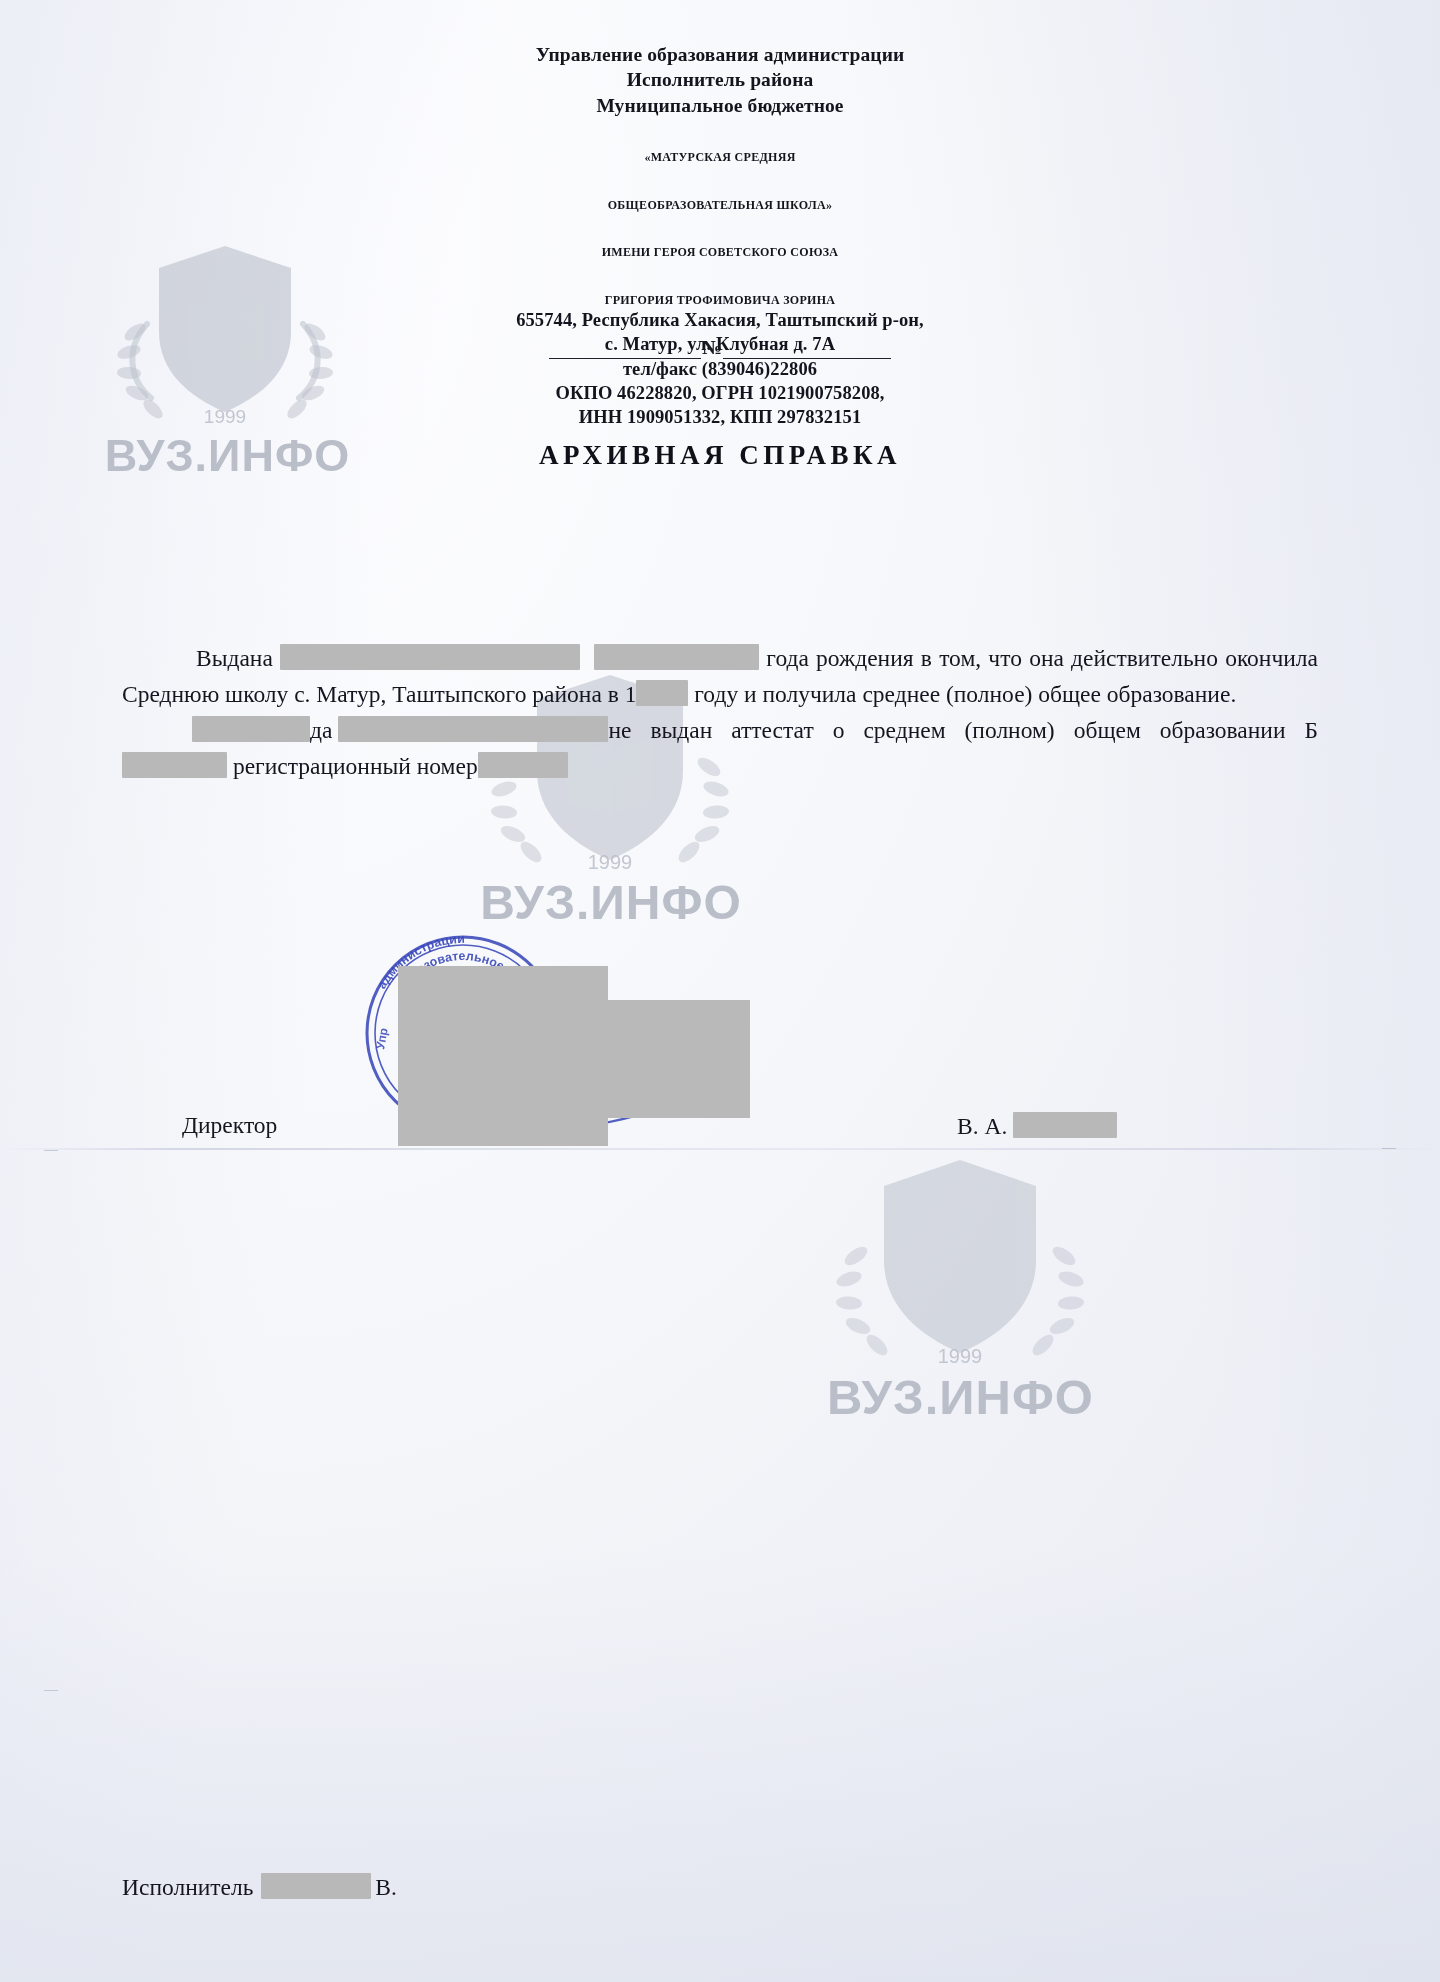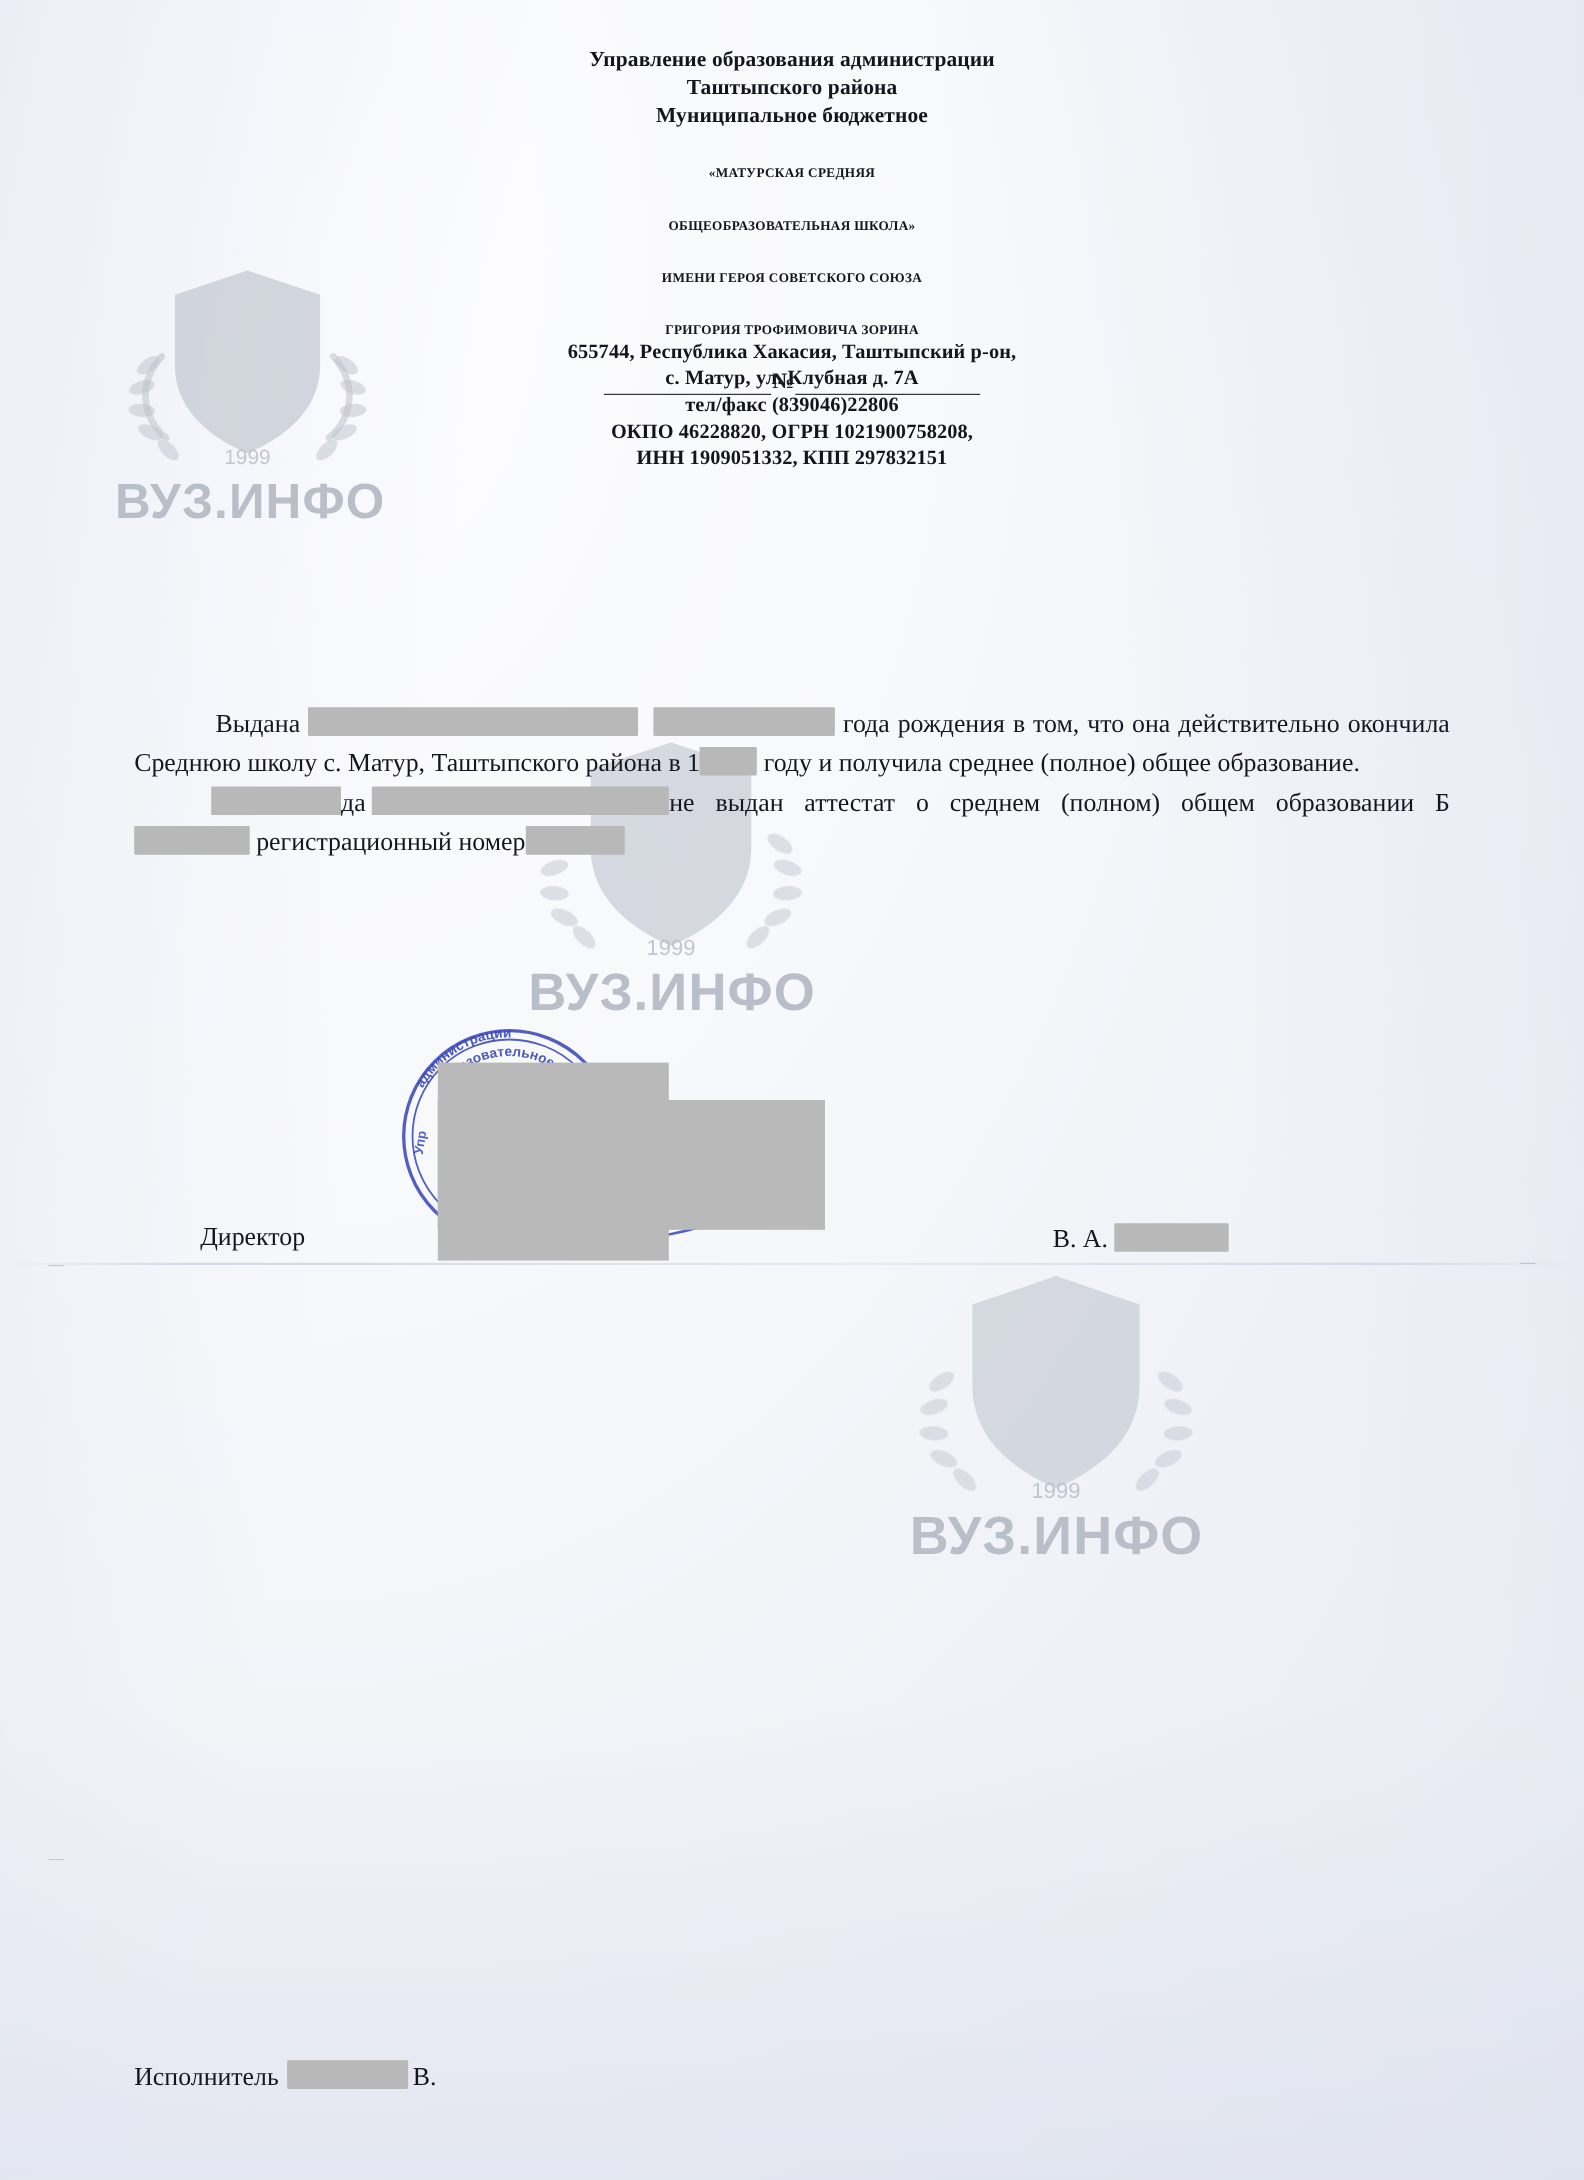--- a/index.html
+++ b/index.html
@@ -315,37 +315,38 @@
       </g>
     </svg>
     <div class="wm-year" style="position:absolute; left:0; top:205px; width:300px; font-size:20px; opacity:0.85;">1999</div>
     <div class="wm-text" style="position:absolute; left:-12px; top:229px; width:325px; font-size:49px;">ВУЗ.ИНФО</div>
   </div>
 
   <div class="content">
 
     <div class="letterhead">
       <div class="lh-line">Управление образования администрации</div>
-      <div class="lh-line">Таштыпского района</div>
+      <div class="lh-line">Исполнитель района</div>
       <div class="lh-line">Муниципальное бюджетное</div>
       <div class="lh-line caps">«МАТУРСКАЯ СРЕДНЯЯ</div>
       <div class="lh-line caps">ОБЩЕОБРАЗОВАТЕЛЬНАЯ ШКОЛА»</div>
       <div class="lh-line caps">ИМЕНИ ГЕРОЯ СОВЕТСКОГО СОЮЗА</div>
       <div class="lh-line caps">ГРИГОРИЯ ТРОФИМОВИЧА ЗОРИНА</div>
       <div class="lh-line small">655744, Республика Хакасия, Таштыпский р-он,</div>
       <div class="lh-line small">с. Матур, ул. Клубная д. 7А</div>
       <div class="lh-line small">тел/факс (839046)22806</div>
       <div class="lh-line small">ОКПО 46228820, ОГРН 1021900758208,</div>
       <div class="lh-line small">ИНН 1909051332, КПП 297832151</div>
     </div>
 
     <div class="numline">
       <span class="rule"></span><span class="nsym">№</span><span class="rule right"></span>
     </div>
 
+    <div class="doc-title">АРХИВНАЯ СПРАВКА</div>
 
     <div class="body-text">
       <p class="indent"><span>Выдана </span><span class="redact r-h" style="width:300px;"></span><span class="redact r-h" style="width:165px; margin-left:14px;"></span><span> года рождения в том, что она действительно окончила Среднюю школу с. Матур, Таштыпского района в 1</span><span class="redact r-h" style="width:52px;"></span><span> году и получила среднее (полное) общее образование.</span></p>
 
       <p><span class="redact r-h" style="width:118px; margin-left:70px;"></span><span>да</span><span class="redact r-h" style="width:270px; margin-left:6px;"></span><span>не выдан аттестат о среднем (полном) общем образовании Б</span><span class="redact r-h" style="width:105px;"></span><span> регистрационный номер</span><span class="redact r-h" style="width:90px;"></span></p>
     </div>
 
     <div class="sig-row">
       <span class="sig-left">Директор</span>
       <span class="sig-right"><span>В. А. </span><span class="redact r-h" style="width:104px;"></span></span>

